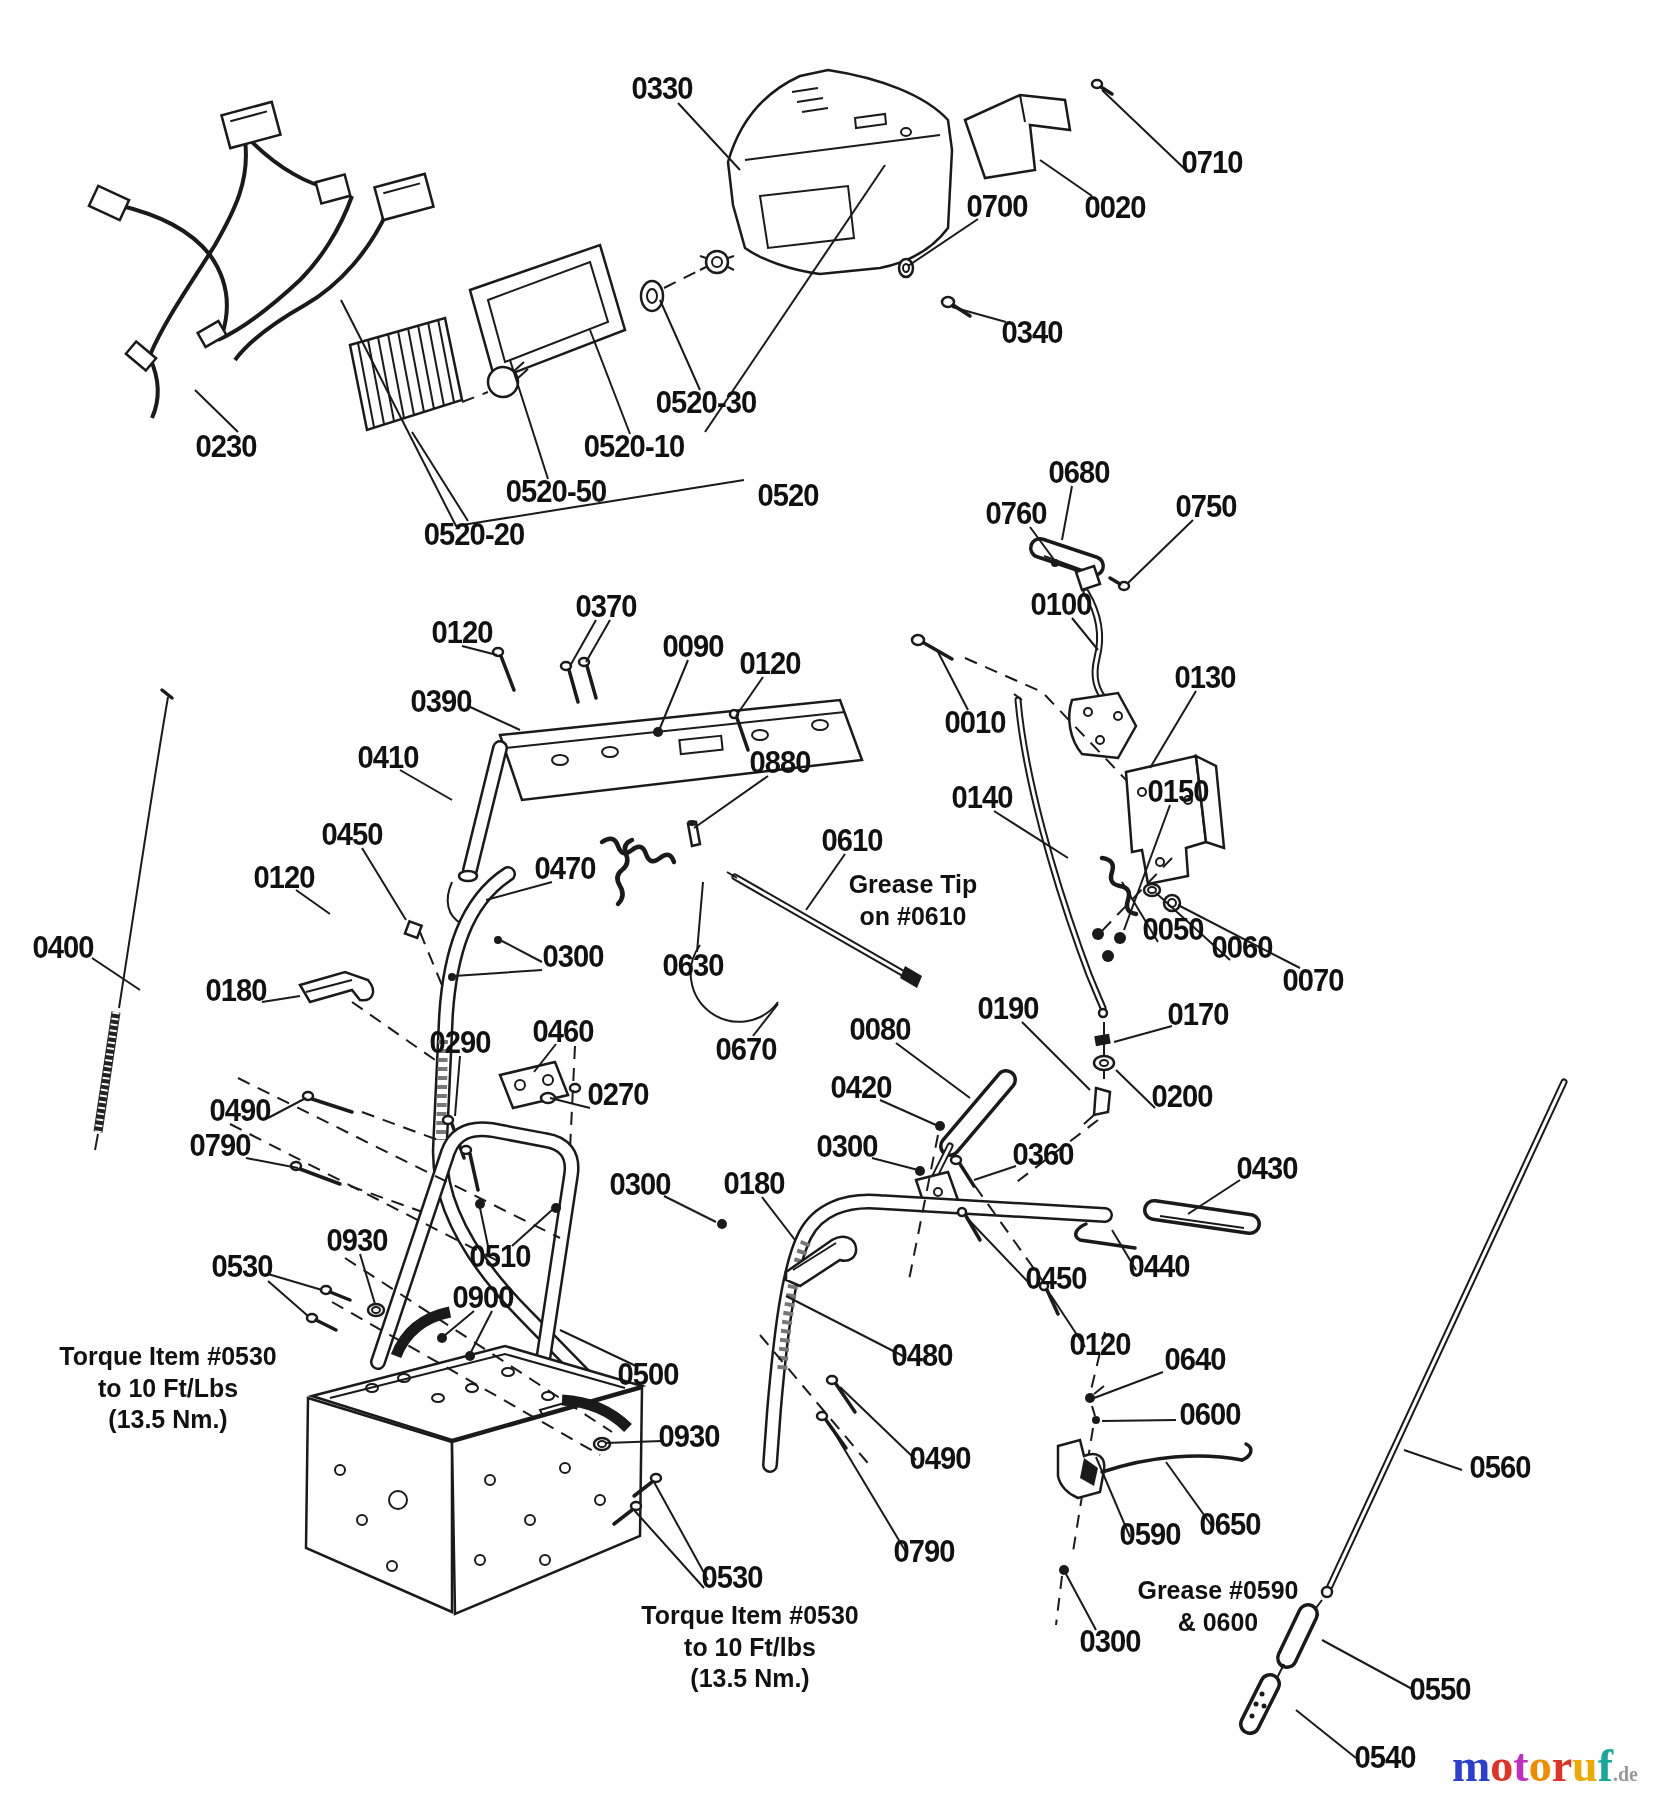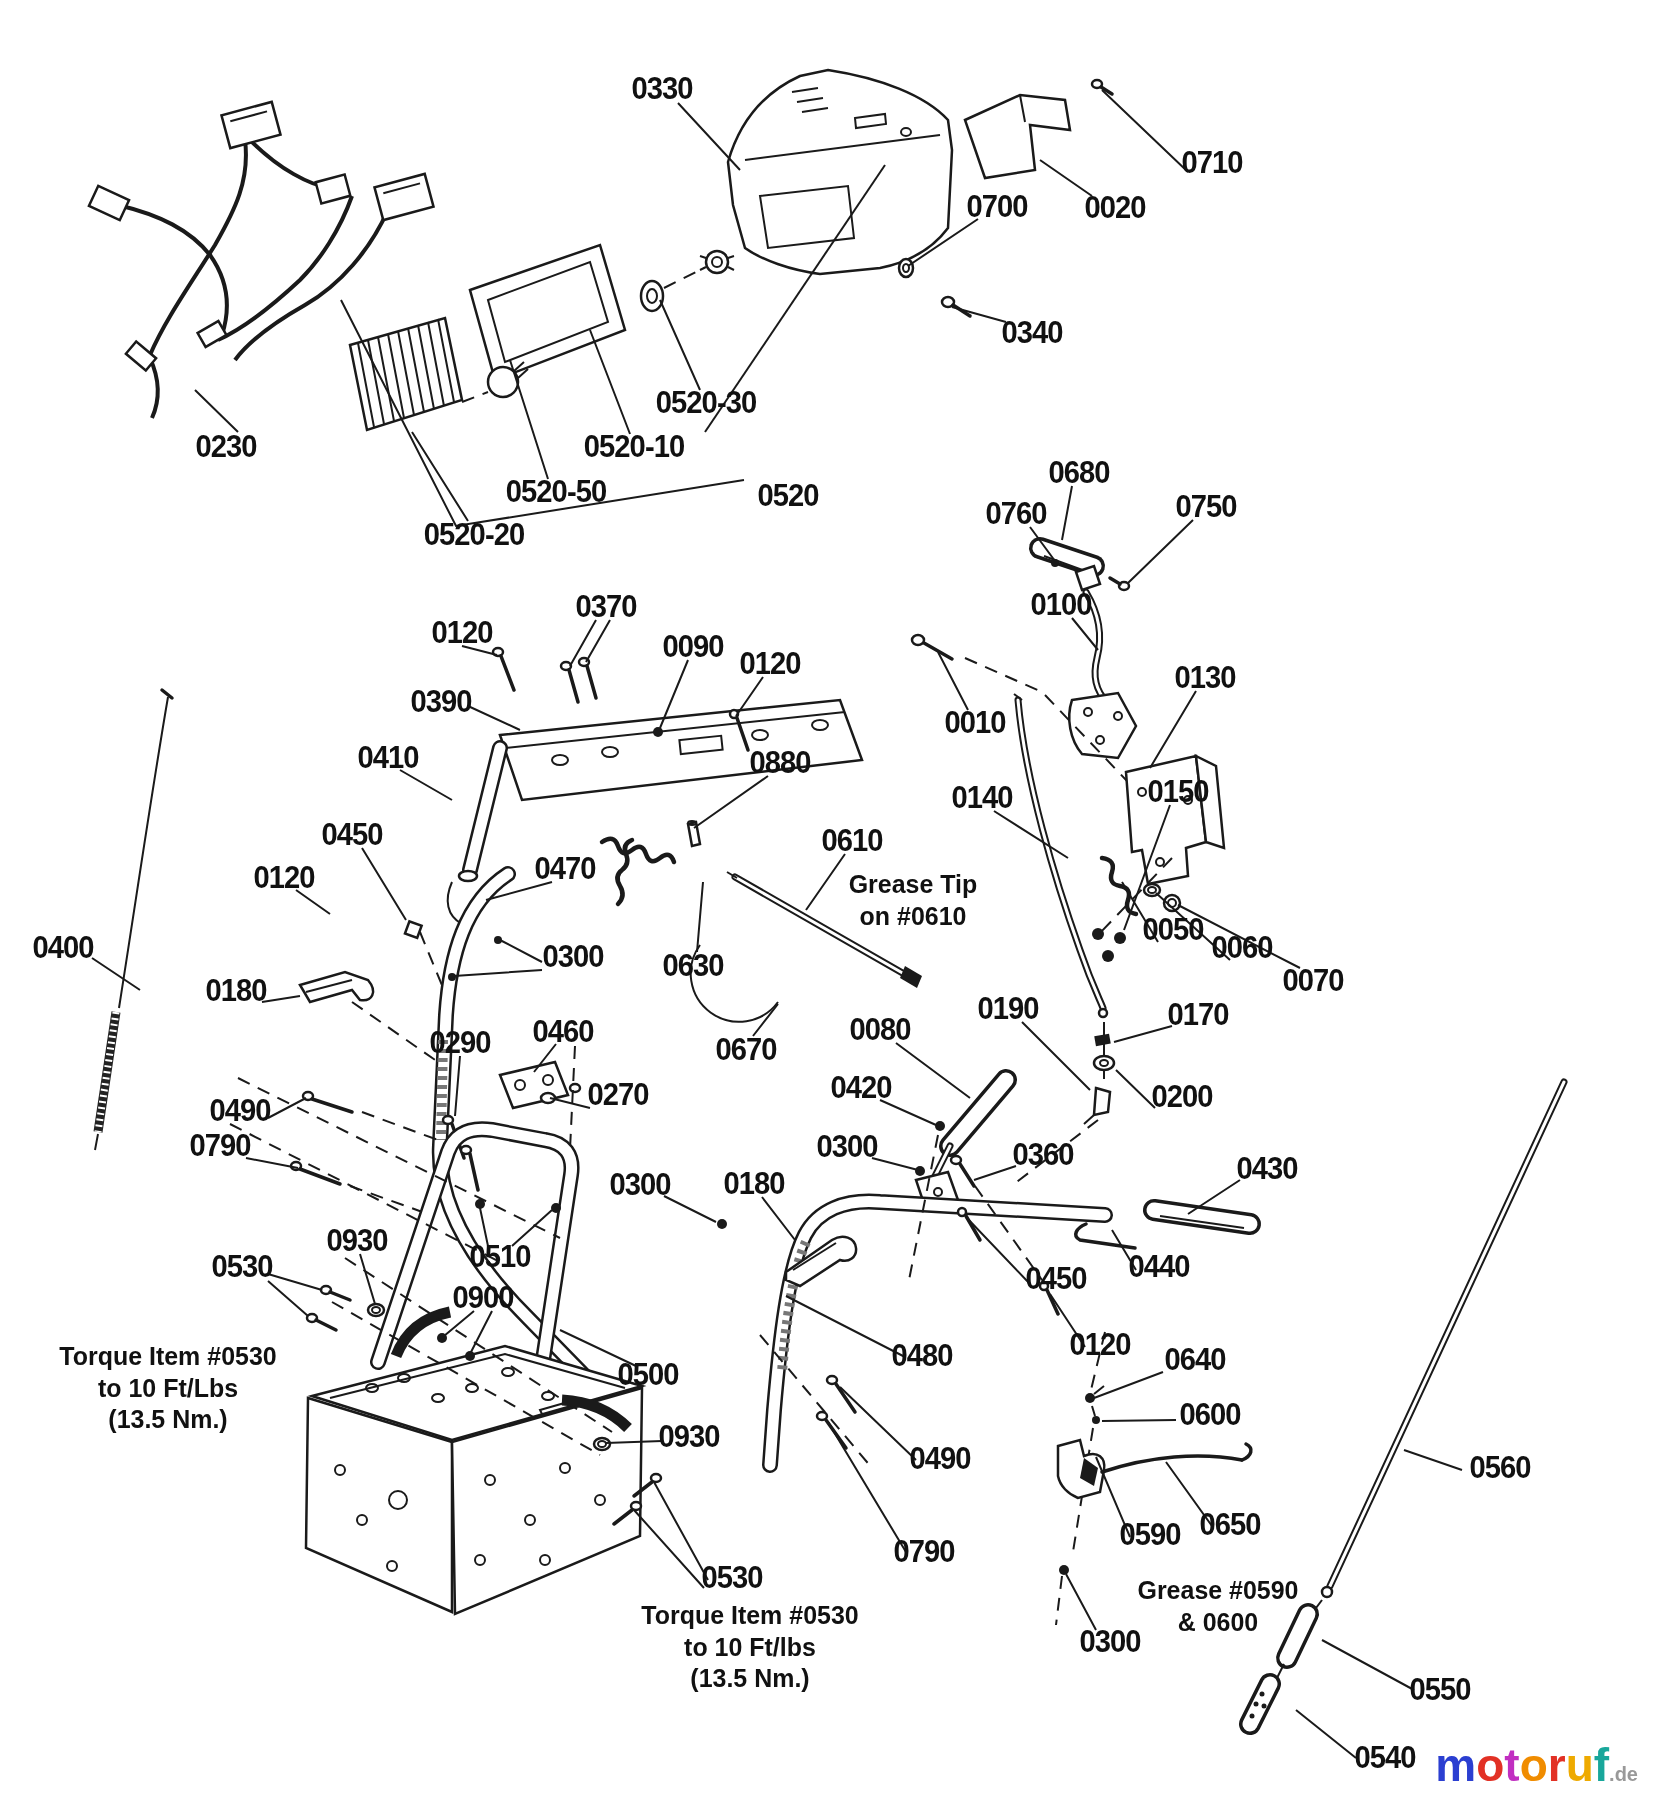--- a/index.html
+++ b/index.html
@@ -4,21 +4,21 @@
 <style>
   html,body{margin:0;padding:0;background:#fff;}
   .canvas{position:relative;width:1654px;height:1800px;background:#ffffff;overflow:hidden;
           font-family:"Liberation Sans", sans-serif;}
   .art{position:absolute;left:0;top:0;}
   #labels-layer{position:absolute;left:0;top:0;width:100%;height:100%;pointer-events:none;}
   .part-label{position:absolute;transform:translate(-50%,-50%) scaleX(.94);
       font-weight:bold;font-size:31px;color:#111;letter-spacing:-1px;white-space:nowrap;}
   .note{position:absolute;transform:translate(-50%,-50%) scaleX(.96);font-weight:bold;
       font-size:26px;color:#111;text-align:center;line-height:1.22;white-space:nowrap;}
-  #logo{position:absolute;right:16px;bottom:8px;font-family:Liberation Sans, sans-serif;
+  #logo{position:absolute;right:16px;bottom:8px;font-family:Liberation Serif, serif;
       font-weight:bold;font-size:46px;letter-spacing:0px;}
   #logo .tld{font-size:20px;font-weight:bold;}
   
   .ln{stroke:#1a1a1a;stroke-width:2;fill:none;}
   .ld{stroke:#1a1a1a;stroke-width:2;fill:none;}
   .dash{stroke:#1a1a1a;stroke-width:2;fill:none;stroke-dasharray:13 9;}
   .pt{stroke:#1a1a1a;stroke-width:2.5;fill:#fff;}
   .ptn{stroke:#1a1a1a;stroke-width:2;fill:none;}
   .dk{fill:#1a1a1a;stroke:none;}
   .wire{stroke:#1a1a1a;stroke-width:4;fill:none;}

